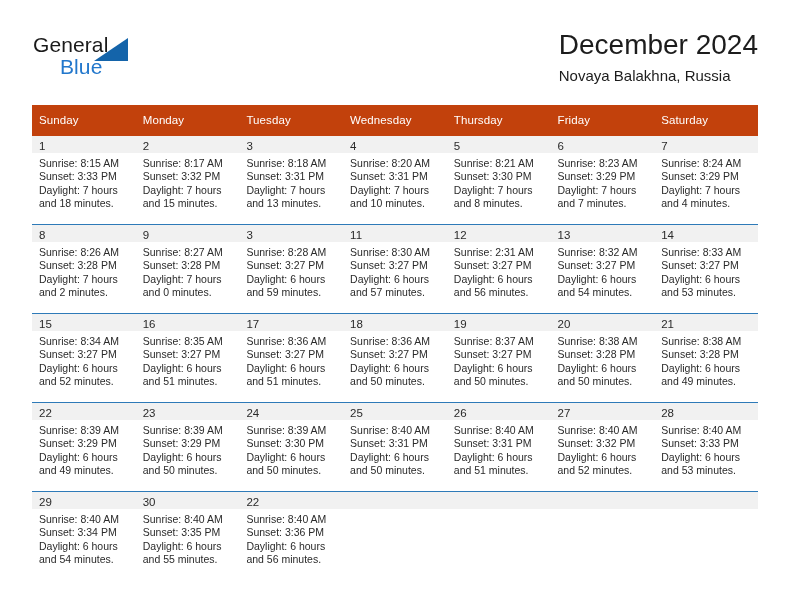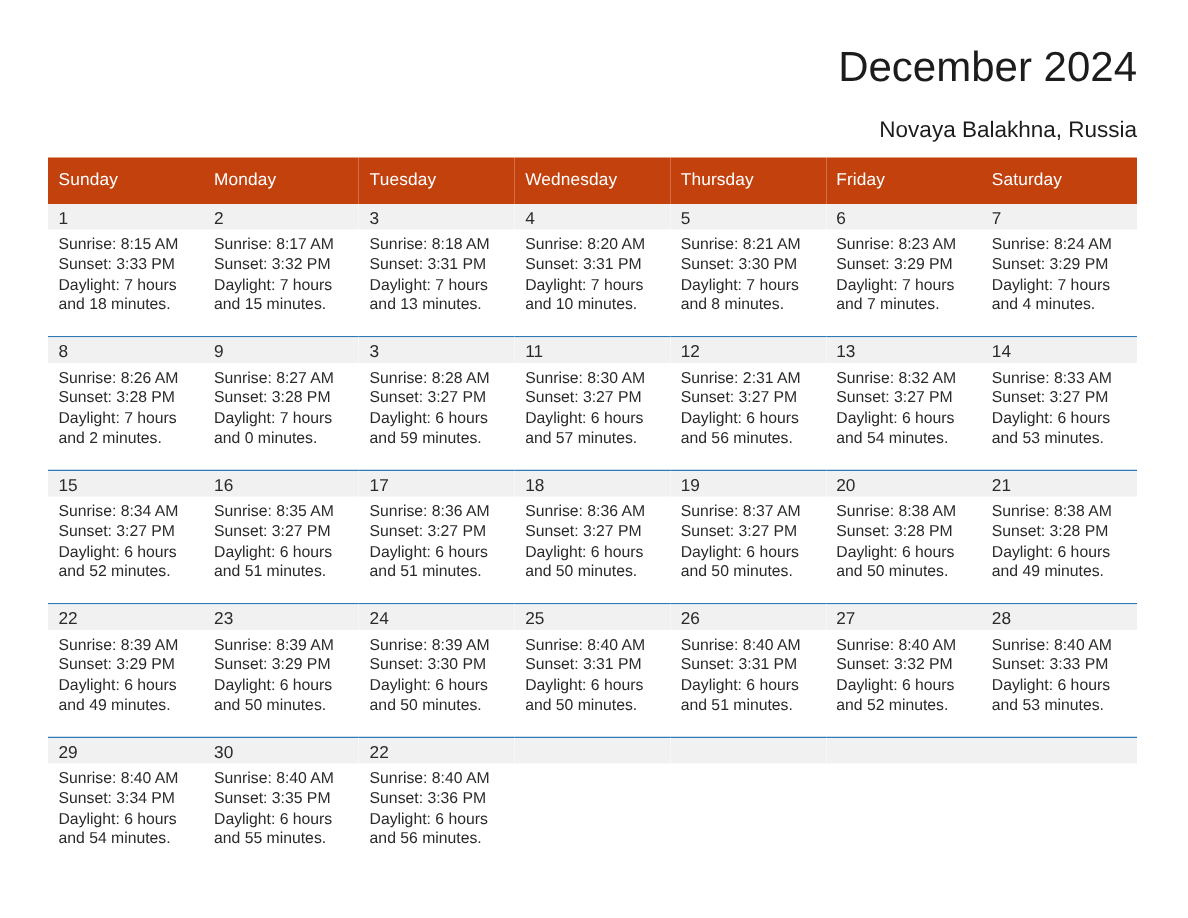--- a/index.html
+++ b/index.html
@@ -60,35 +60,35 @@
     top: 22px;
     font-size: 21px;
     letter-spacing: 0.1px;
     color: #2277cc;
     line-height: 24px;
   }
   .title-block {
     position: absolute;
     right: 34px;
     top: 28px;
-    text-align: right;
+    text-align: left;
   }
   .cal-title {
     font-size: 28px;
     font-weight: normal;
     color: #1c1c1c;
     line-height: 34px;
     white-space: nowrap;
   }
   .cal-subtitle {
     font-size: 15px;
     font-weight: normal;
     color: #1c1c1c;
     line-height: 20px;
-    margin-top: 15px;
+    margin-top: 4px;
     white-space: nowrap;
   }
 
   
   .cal {
     position: absolute;
     left: 32px;
     top: 105px;
     width: 726px;
     border-collapse: collapse;
@@ -143,20 +143,25 @@
   }
   .info div { white-space: nowrap; }
 </style>
 </head>
 <body>
 
 <div class="page">
 
   <div class="header">
 
+    <div class="logo">
+      <span class="logo-general">General</span>
+      <span class="logo-tri"></span>
+      <span class="logo-blue">Blue</span>
+    </div>
 
     <div class="title-block">
       <div class="cal-title">December 2024</div>
       <div class="cal-subtitle">Novaya Balakhna, Russia</div>
     </div>
 
   </div>
 
   <table class="cal">
     <colgroup>

